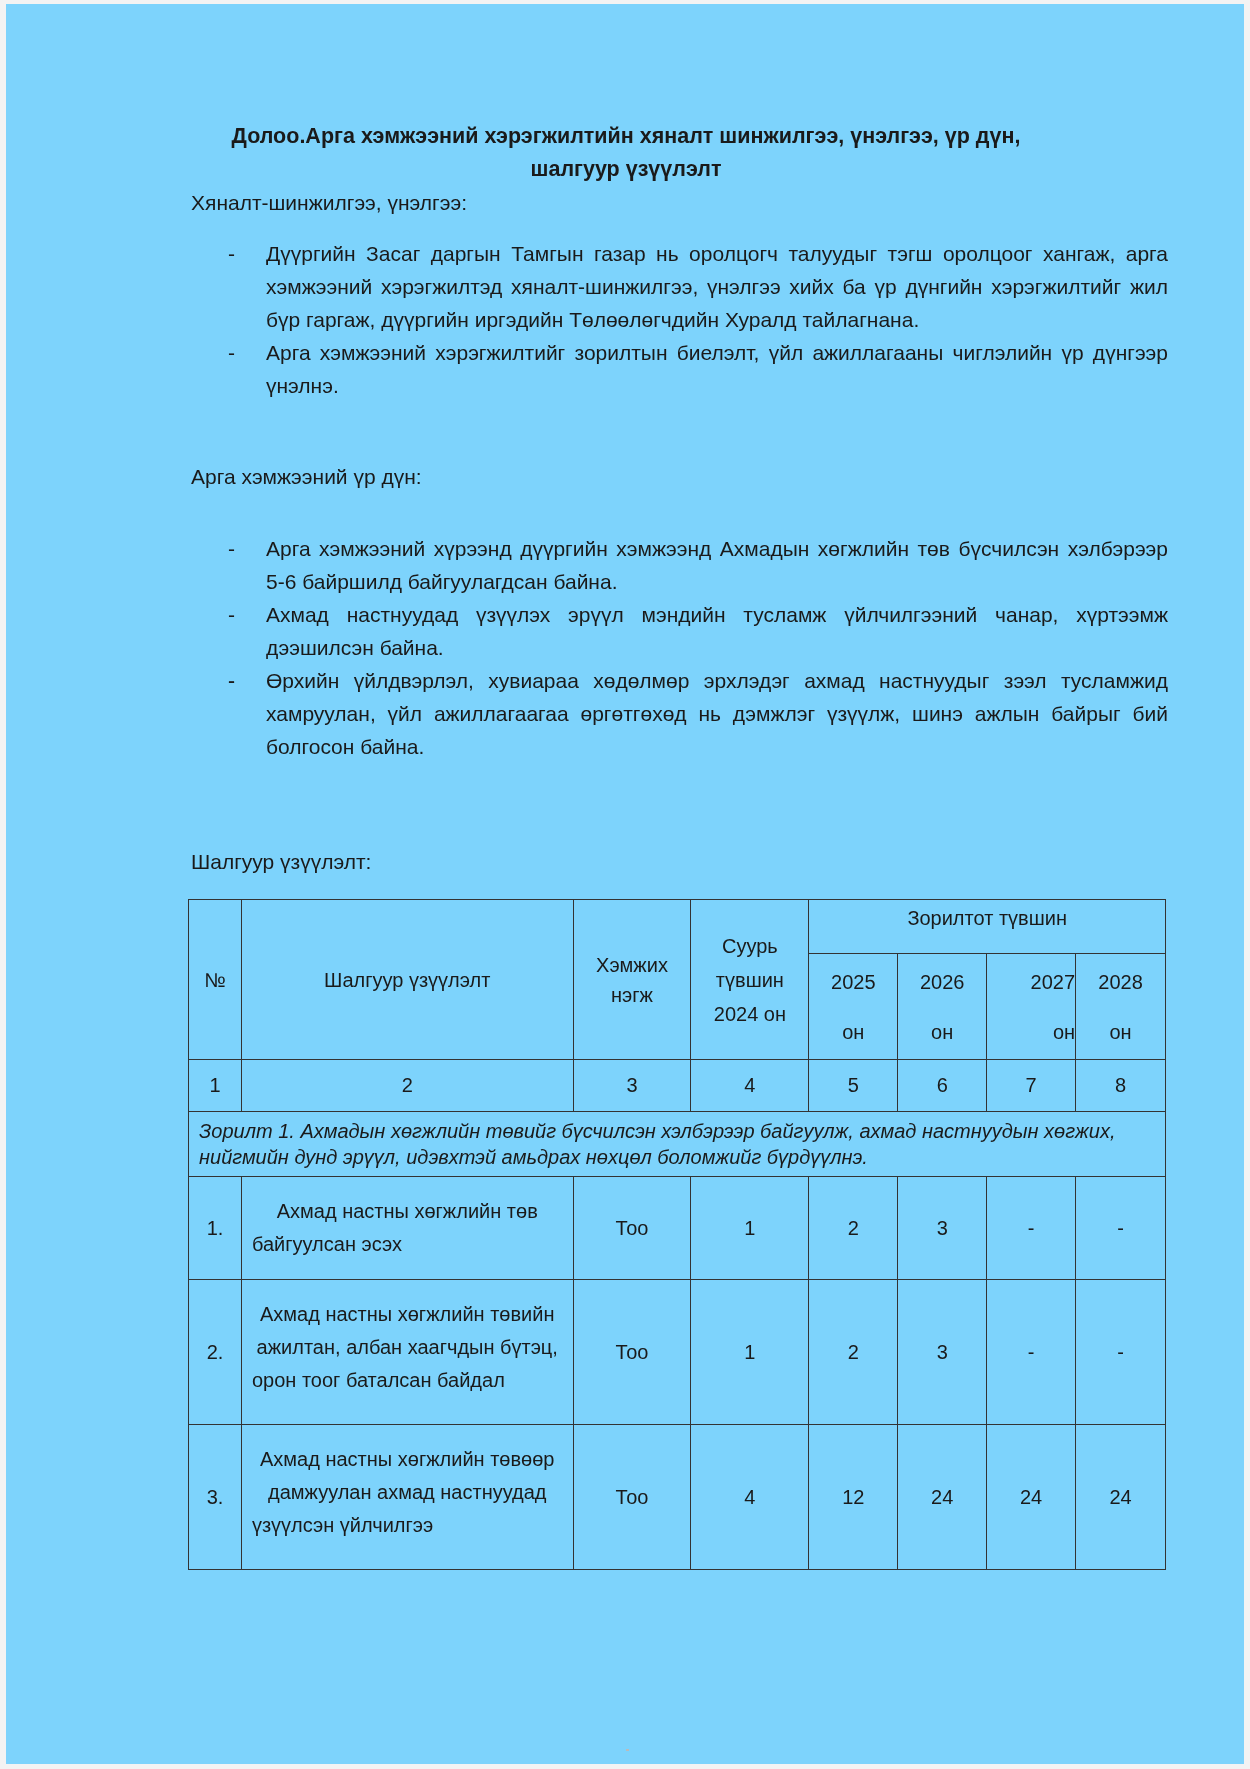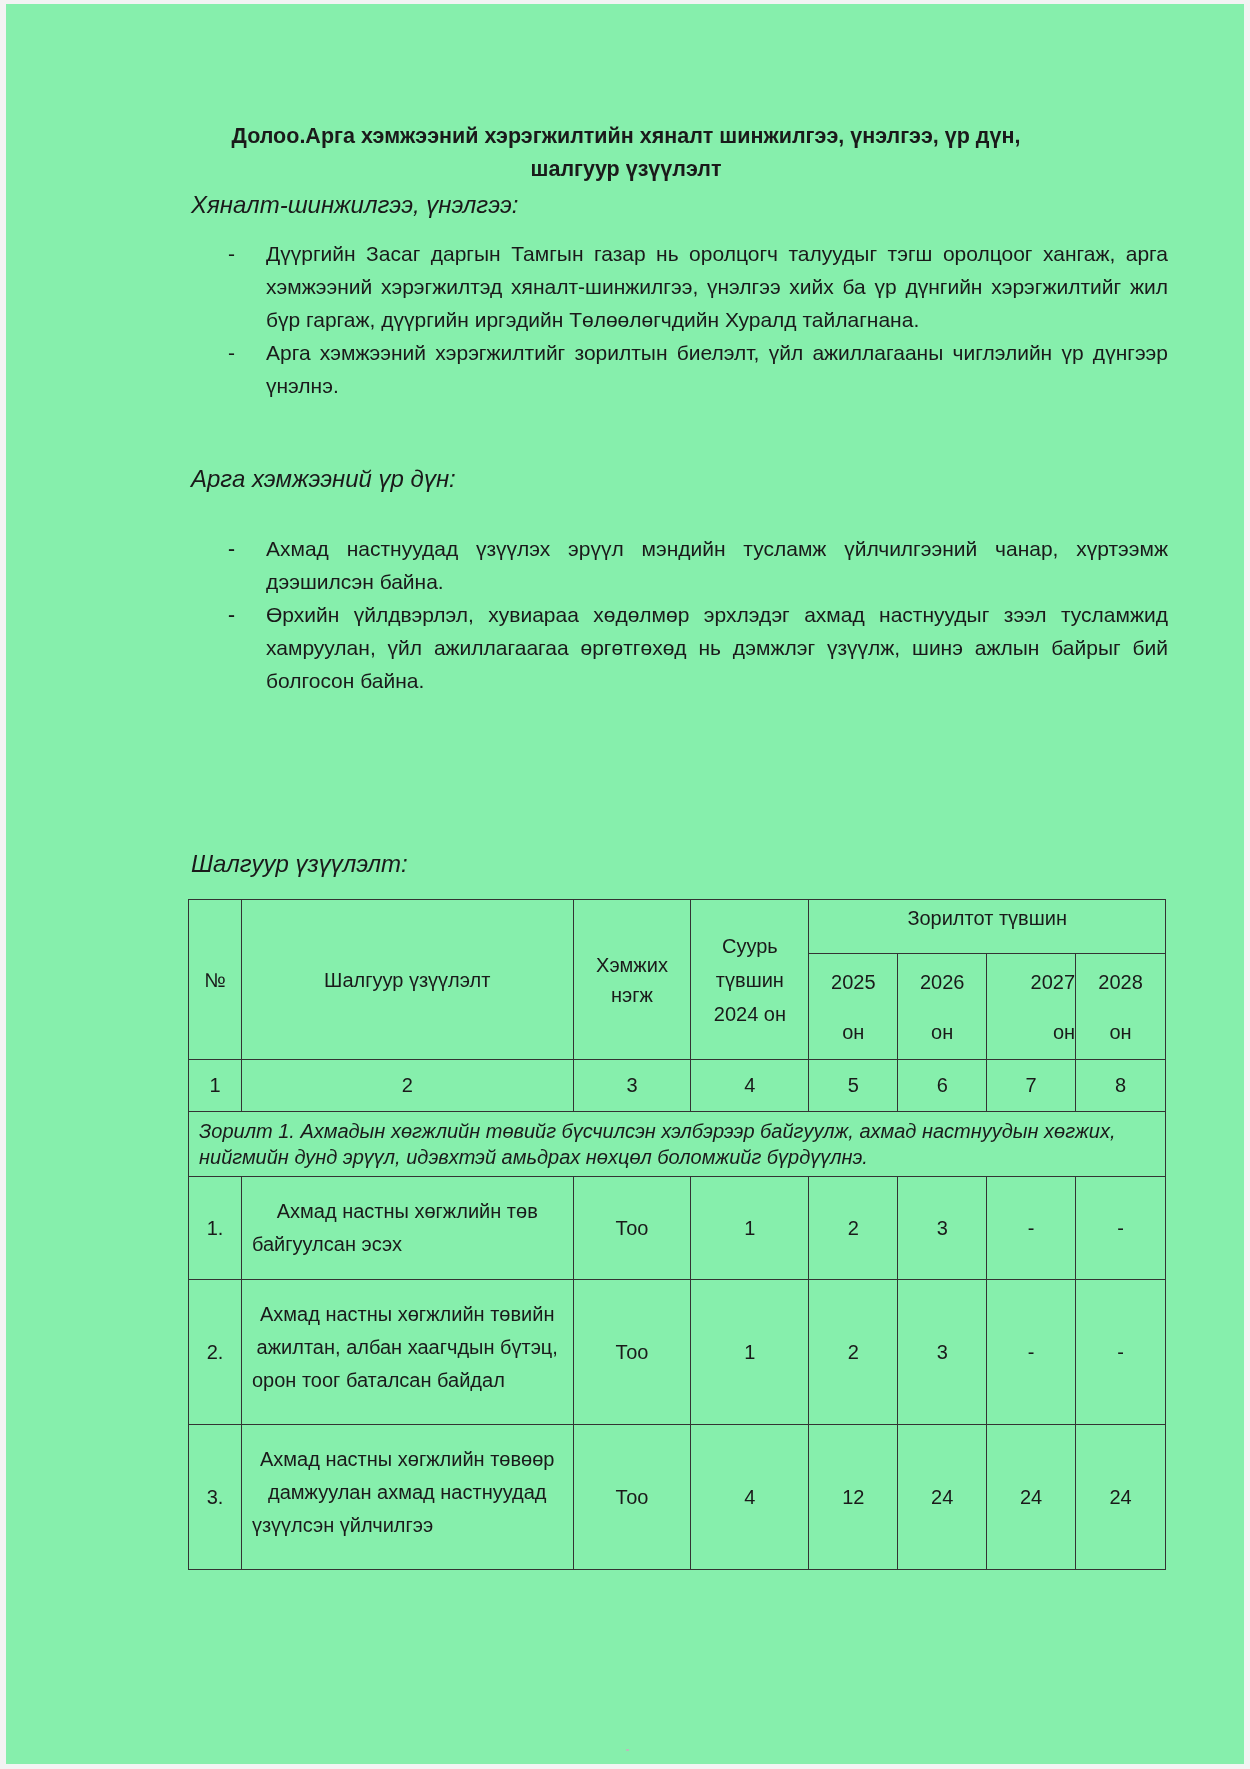--- a/index.html
+++ b/index.html
@@ -2,28 +2,28 @@
 <html><head>
 <meta charset="utf-8">
 <style>
   html, body { margin: 0; padding: 0; }
   body {
     width: 1250px; height: 1769px; background: #f3f3f3; position: relative; overflow: hidden;
     font-family: "Liberation Sans", sans-serif; color: #1a1a1a;
   }
   .page {
     position: absolute; left: 6px; top: 4px; width: 1238px; height: 1760px;
-    background: #86efac;
+    background: #7dd3fc;
   }
   .title {
     position: absolute; left: 150px; width: 940px; top: 116px;
     text-align: center; font-weight: bold; font-size: 21.5px; line-height: 33px;
   }
   .section-heading {
-    position: absolute; left: 185px; font-style: italic; font-size: 24px;
+    position: absolute; left: 185px; font-size: 21px;
   }
   .bullets {
     position: absolute; left: 220px; width: 942px; margin: 0; padding: 0; list-style: none;
   }
   .bullets li {
     position: relative; padding-left: 40px; font-size: 21px; line-height: 33px; text-align: justify;
   }
   .bullets li .dash { position: absolute; left: 2px; top: 0; }
   table.crit {
     position: absolute; left: 182px; top: 895px; width: 978px;
@@ -48,21 +48,21 @@
   </div>
 
   <div class="section-heading" style="top:187px;">Хяналт-шинжилгээ, үнэлгээ:</div>
   <ul class="bullets" style="top:233px;">
     <li><span class="dash">-</span><span>Дүүргийн Засаг даргын Тамгын газар нь оролцогч талуудыг тэгш оролцоог хангаж, арга хэмжээний хэрэгжилтэд хяналт-шинжилгээ, үнэлгээ хийх ба үр дүнгийн хэрэгжилтийг жил бүр гаргаж, дүүргийн иргэдийн Төлөөлөгчдийн Хуралд тайлагнана.</span></li>
     <li><span class="dash">-</span><span>Арга хэмжээний хэрэгжилтийг зорилтын биелэлт, үйл ажиллагааны чиглэлийн үр дүнгээр үнэлнэ.</span></li>
   </ul>
 
   <div class="section-heading" style="top:461px;">Арга хэмжээний үр дүн:</div>
   <ul class="bullets" style="top:528px;">
-    <li><span class="dash">-</span></li>
+    <li><span class="dash">-</span><span>Арга хэмжээний хүрээнд дүүргийн хэмжээнд Ахмадын хөгжлийн төв бүсчилсэн хэлбэрээр 5-6 байршилд байгуулагдсан байна.</span></li>
     <li><span class="dash">-</span><span>Ахмад настнуудад үзүүлэх эрүүл мэндийн тусламж үйлчилгээний чанар, хүртээмж дээшилсэн байна.</span></li>
     <li><span class="dash">-</span></li>
     <li><span class="dash">-</span><span>Өрхийн үйлдвэрлэл, хувиараа хөдөлмөр эрхлэдэг ахмад настнуудыг зээл тусламжид хамруулан, үйл ажиллагаагаа өргөтгөхөд нь дэмжлэг үзүүлж, шинэ ажлын байрыг бий болгосон байна.</span></li>
   </ul>
 
   <div class="section-heading" style="top:846px;">Шалгуур үзүүлэлт:</div>
 
   <table class="crit">
     <colgroup>
       <col style="width:53px">

